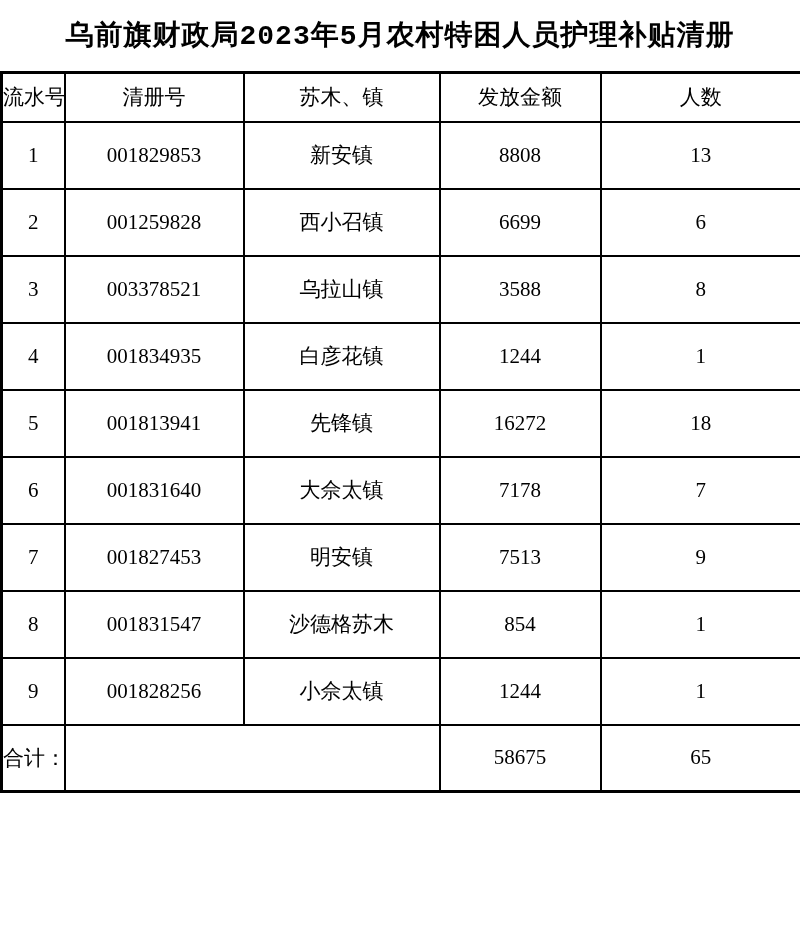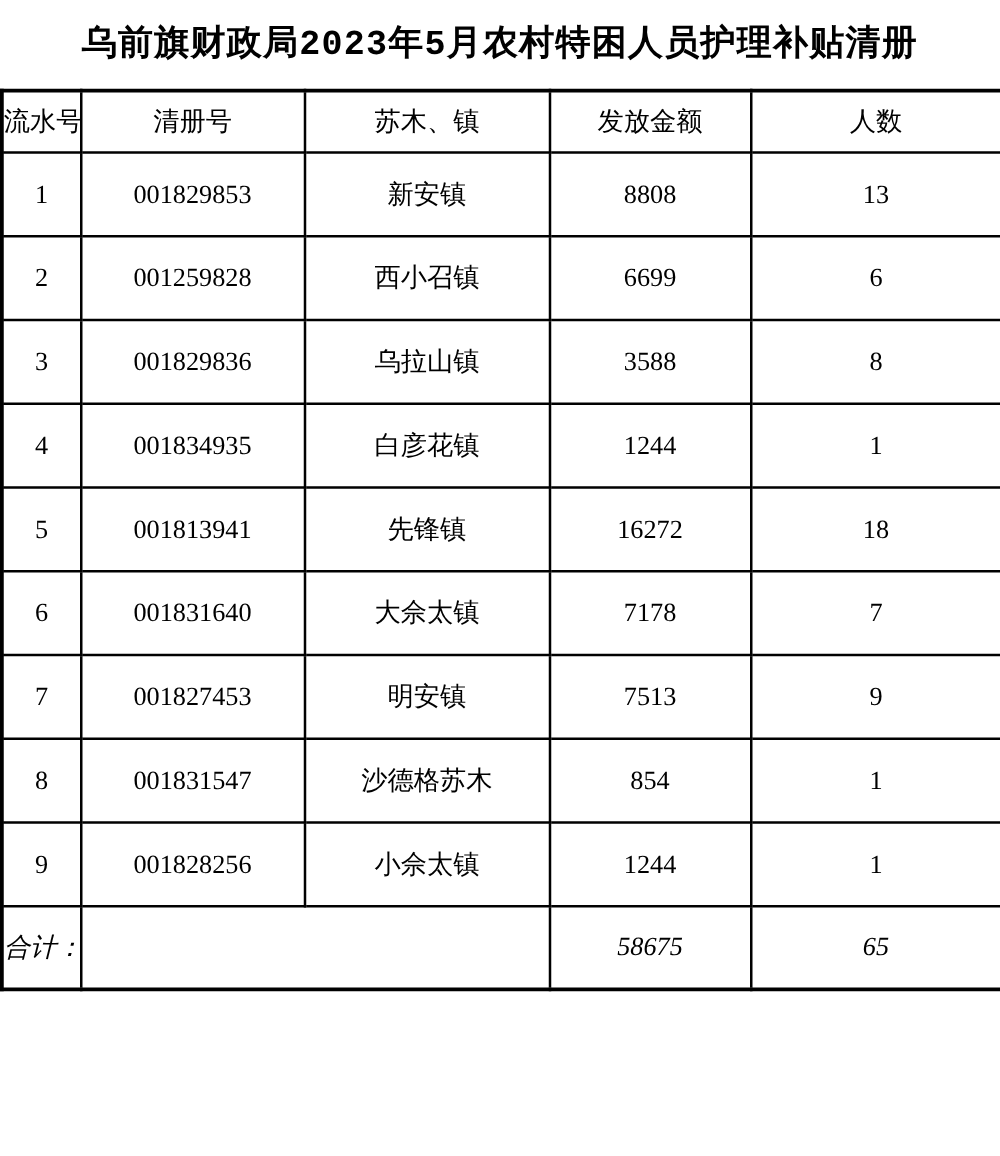--- a/index.html
+++ b/index.html
@@ -44,21 +44,21 @@
     vertical-align: middle;
     font-family: "Liberation Serif", "DejaVu Serif", serif;
     font-weight: normal;
     font-size: 21px;
     color: #000000;
     overflow: hidden;
     white-space: nowrap;
   }
   thead tr { height: 49px; }
   tbody tr { height: 67px; }
-  tfoot tr { height: 67px; font-style: italic; }
+  tfoot tr { height: 67px; }
   td.total-label {
     text-align: left;
     padding-left: 2px;
   }
 </style>
 </head>
 <body>
 
 <div class="page">
   <h1 class="title">乌前旗财政局2023年5月农村特困人员护理补贴清册</h1>
@@ -90,21 +90,21 @@
       </tr>
       <tr>
         <td>2</td>
         <td>001259828</td>
         <td>西小召镇</td>
         <td>6699</td>
         <td>6</td>
       </tr>
       <tr>
         <td>3</td>
-        <td>001829836</td>
+        <td>003378521</td>
         <td>乌拉山镇</td>
         <td>3588</td>
         <td>8</td>
       </tr>
       <tr>
         <td>4</td>
         <td>001834935</td>
         <td>白彦花镇</td>
         <td>1244</td>
         <td>1</td>

